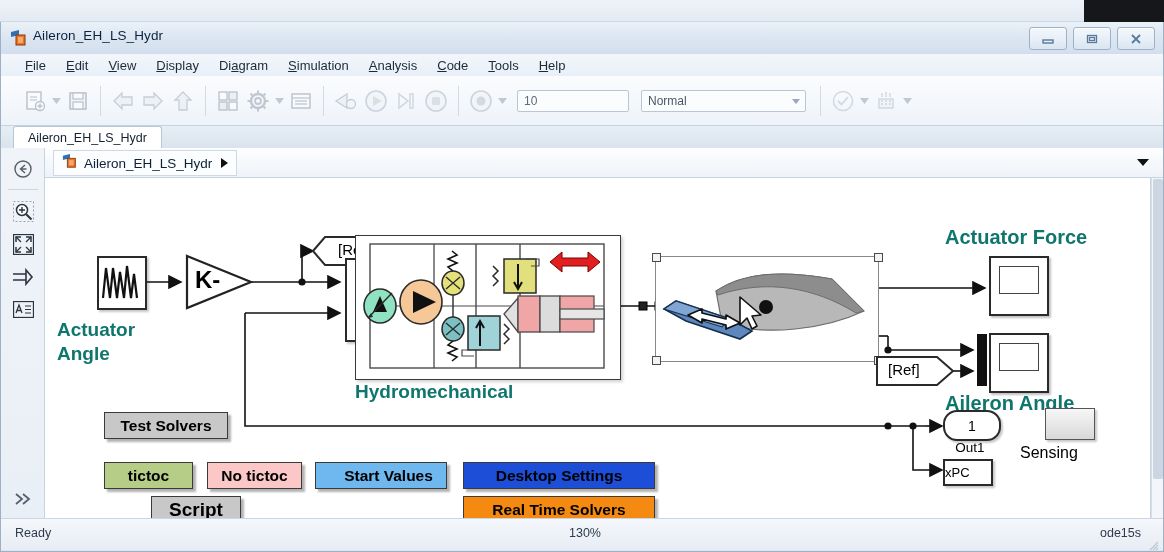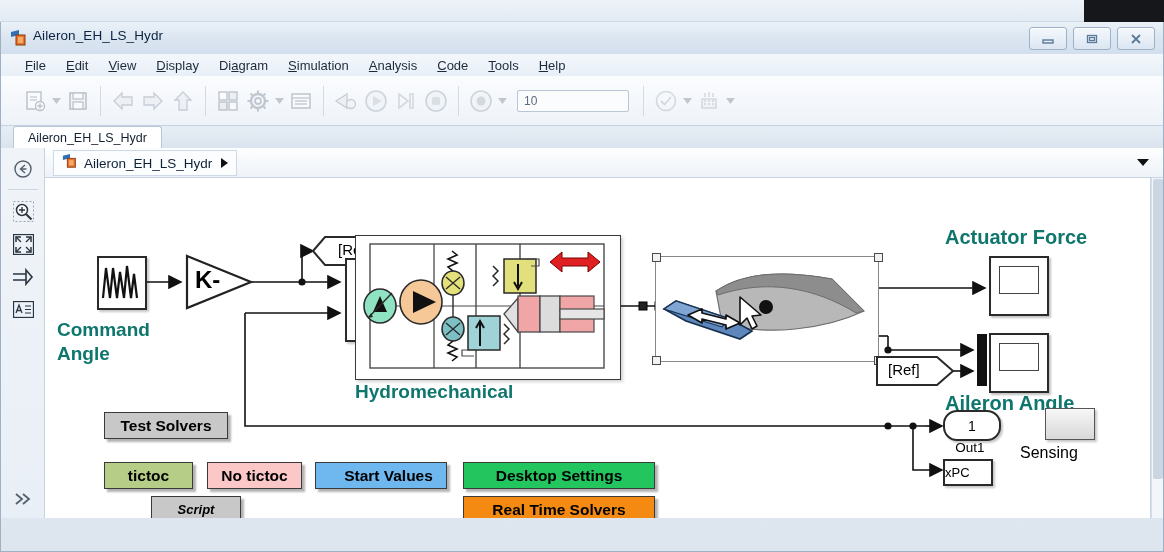--- a/index.html
+++ b/index.html
@@ -422,20 +422,24 @@
             <circle cx="13" cy="13" r="10" fill="#eef1f4" stroke="#9aa4b1" stroke-width="1.6"></circle>
             <circle cx="13" cy="13" r="4.5" fill="#a7b0bb"></circle>
           </svg>
       </div>
       <div class="tb-caret">
         <svg width="9" height="6">
             <path d="M0 0 L9 0 L4.5 6 Z" fill="#7b8694"></path>
           </svg>
       </div>
       <div class="tb-input">10</div>
+      <div class="tb-select">
+        <span>Normal</span>
+        <span class="arrow"></span>
+      </div>
       <div class="tb-sep" style="margin-left:14px"></div>
       <div class="tb-btn">
         <svg width="26" height="26" viewBox="0 0 26 26">
             <circle cx="13" cy="13" r="9.5" fill="none" stroke="#a7b0bb" stroke-width="1.6"></circle>
             <path d="M8 13 L11.5 16.5 L18 9" fill="none" stroke="#a7b0bb" stroke-width="1.8"></path>
           </svg>
       </div>
       <div class="tb-caret">
         <svg width="9" height="6">
             <path d="M0 0 L9 0 L4.5 6 Z" fill="#7b8694"></path>
@@ -574,21 +578,21 @@
           <rect x="610" y="124" width="8" height="8"></rect>
         </g>
       </svg>
 
       <div class="siggen" style="left:52px; top:78px; width:46px; height:50px;">
         <svg width="42" height="46" viewBox="0 0 42 46">
           <path d="M4 40 L7 10 L11 40 L14 10 L18 40 L21 14 L25 40 L28 8 L32 40 L35 16 L38 40" fill="none" stroke="#111" stroke-width="2.2" stroke-linejoin="miter"></path>
         </svg>
       </div>
       <div class="blk-label" style="left:12px; top:140px; width:126px; font-size:19px; line-height:24px;">
-        <div>Command</div>
+        <div>Actuator</div>
         <div>Angle</div>
       </div>
 
       <div class="dg" style="left:140px; top:76px; width:70px; height:56px;">
         <svg width="70" height="56" viewBox="0 0 70 56">
           <path d="M2 2 L66 28 L2 54 Z" fill="#ffffff" stroke="#222" stroke-width="2.2"></path>
         </svg>
         <span class="gain-txt" style="left:10px; top:12px;">K-</span>
       </div>
 
@@ -708,33 +712,43 @@
 
       <div class="pbtn" style="left: 59px; top: 234px; width: 124px; height: 27px; font-size: 15.5px; background: rgb(200, 200, 200); color: rgb(0, 0, 0); border: 1.5px solid rgb(58, 58, 58);">
         <span>Test Solvers</span>
       </div>
       <div class="pbtn" style="left: 59px; top: 284px; width: 89px; height: 27px; font-size: 15.5px; background: rgb(181, 205, 134); color: rgb(0, 0, 0); border: 1.5px solid rgb(58, 58, 58);">
         <span>tictoc</span>
       </div>
       <div class="pbtn" style="left: 162px; top: 284px; width: 95px; height: 27px; font-size: 15.5px; background: rgb(251, 199, 199); color: rgb(0, 0, 0); border: 1.5px solid rgb(58, 58, 58);">
         <span>No tictoc</span>
       </div>
-      <div class="pbtn" style="left: 106px; top: 318px; width: 90px; height: 27px; font-size: 13px; background: rgb(200, 200, 200); color: rgb(0, 0, 0); border: 1.5px solid rgb(58, 58, 58); font-style: italic;">
+      <div class="pbtn" style="left: 106px; top: 318px; width: 90px; height: 27px; font-size: 19px; background: rgb(200, 200, 200); color: rgb(0, 0, 0); border: 1.5px solid rgb(58, 58, 58);">
         <span>Script</span>
       </div>
       <div class="pbtn" style="left: 270px; top: 284px; width: 132px; height: 27px; font-size: 15.5px; background: rgb(111, 183, 239); color: rgb(0, 0, 0); border: 1.5px solid rgb(58, 58, 58); padding-left: 15px;">
         <span>Start Values</span>
       </div>
-      <div class="pbtn" style="left: 418px; top: 284px; width: 192px; height: 27px; font-size: 15.5px; background: #22c55e; color: rgb(0, 0, 0); border: 1.5px solid rgb(58, 58, 58);">
+      <div class="pbtn" style="left: 418px; top: 284px; width: 192px; height: 27px; font-size: 15.5px; background: #1d4ed8; color: rgb(0, 0, 0); border: 1.5px solid rgb(58, 58, 58);">
         <span>Desktop Settings</span>
       </div>
       <div class="pbtn" style="left: 418px; top: 318px; width: 192px; height: 27px; font-size: 15.5px; background: rgb(245, 138, 18); color: rgb(0, 0, 0); border: 1.5px solid rgb(58, 58, 58);">
         <span>Real Time Solvers</span>
       </div>
 
     </div>
 
     <div class="vscroll">
       <div class="vscroll-thumb"></div>
     </div>
   </div>
 
+  <div class="statusbar">
+    <span class="status-left">Ready</span>
+    <span class="status-mid">130%</span>
+    <span class="status-right">ode15s</span>
+    <span class="status-grip">
+      <svg width="10" height="10">
+          <path d="M9 1 L1 9 M9 4 L4 9 M9 7 L7 9" stroke="#8a94a2" stroke-width="1.1"></path>
+        </svg>
+    </span>
+  </div>
 </div>
 
 </body></html>

